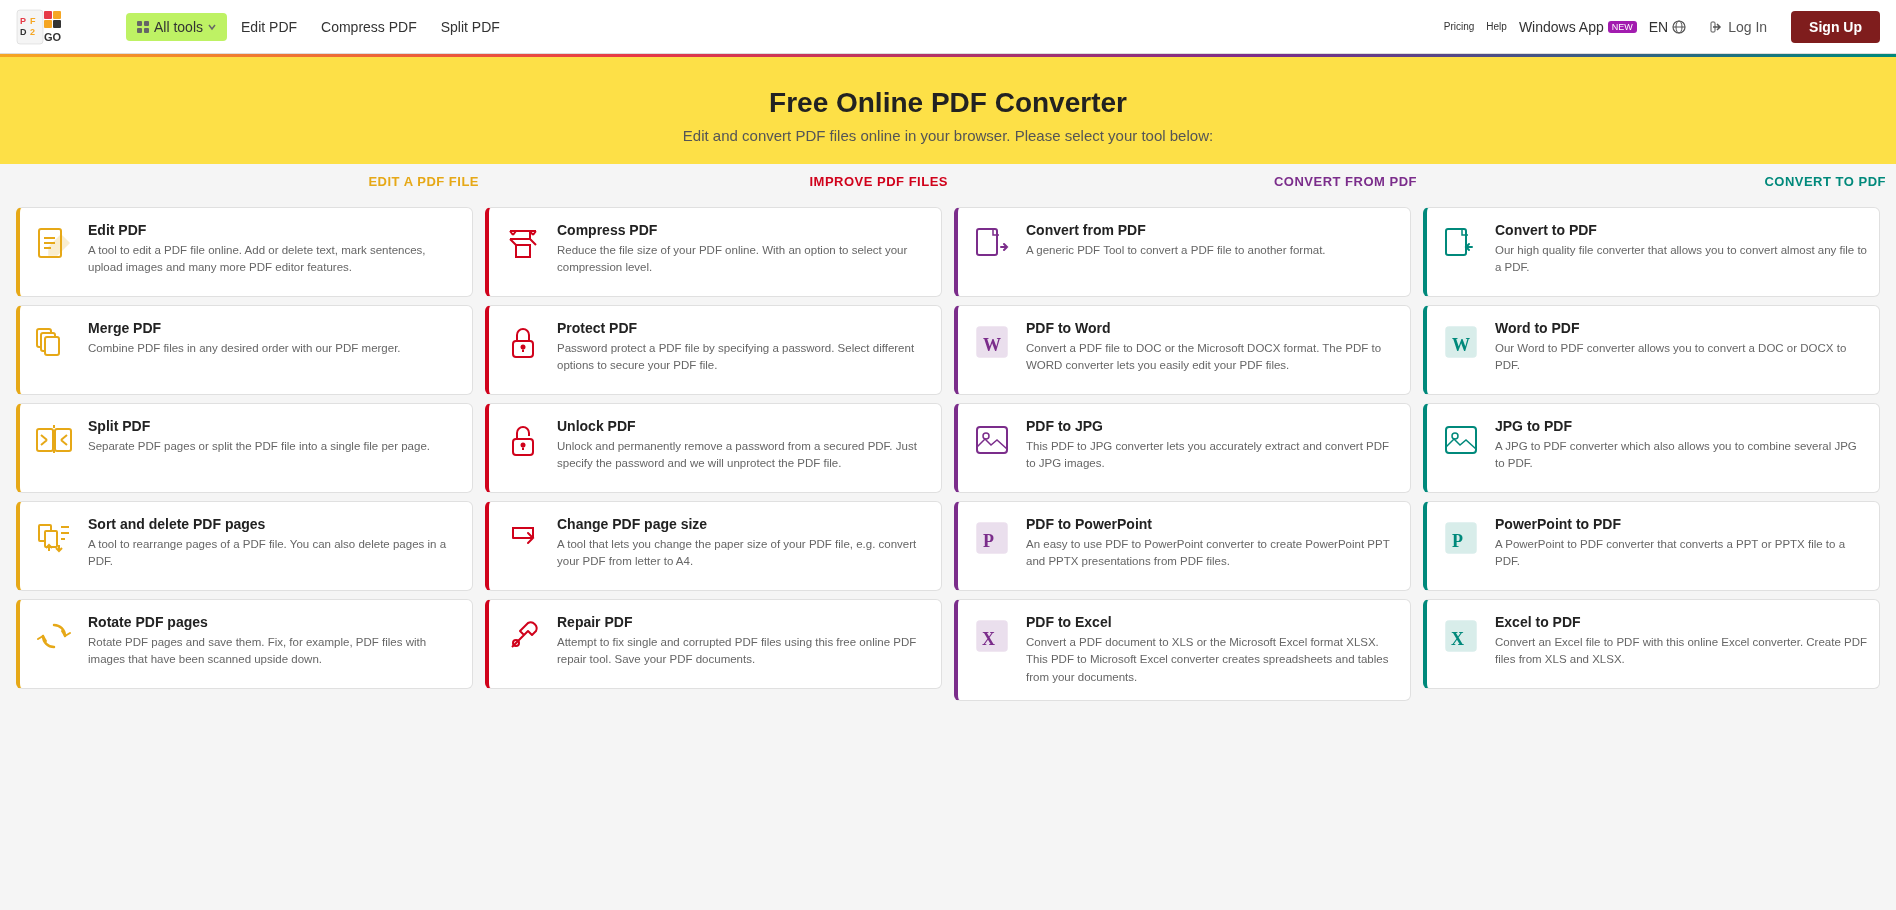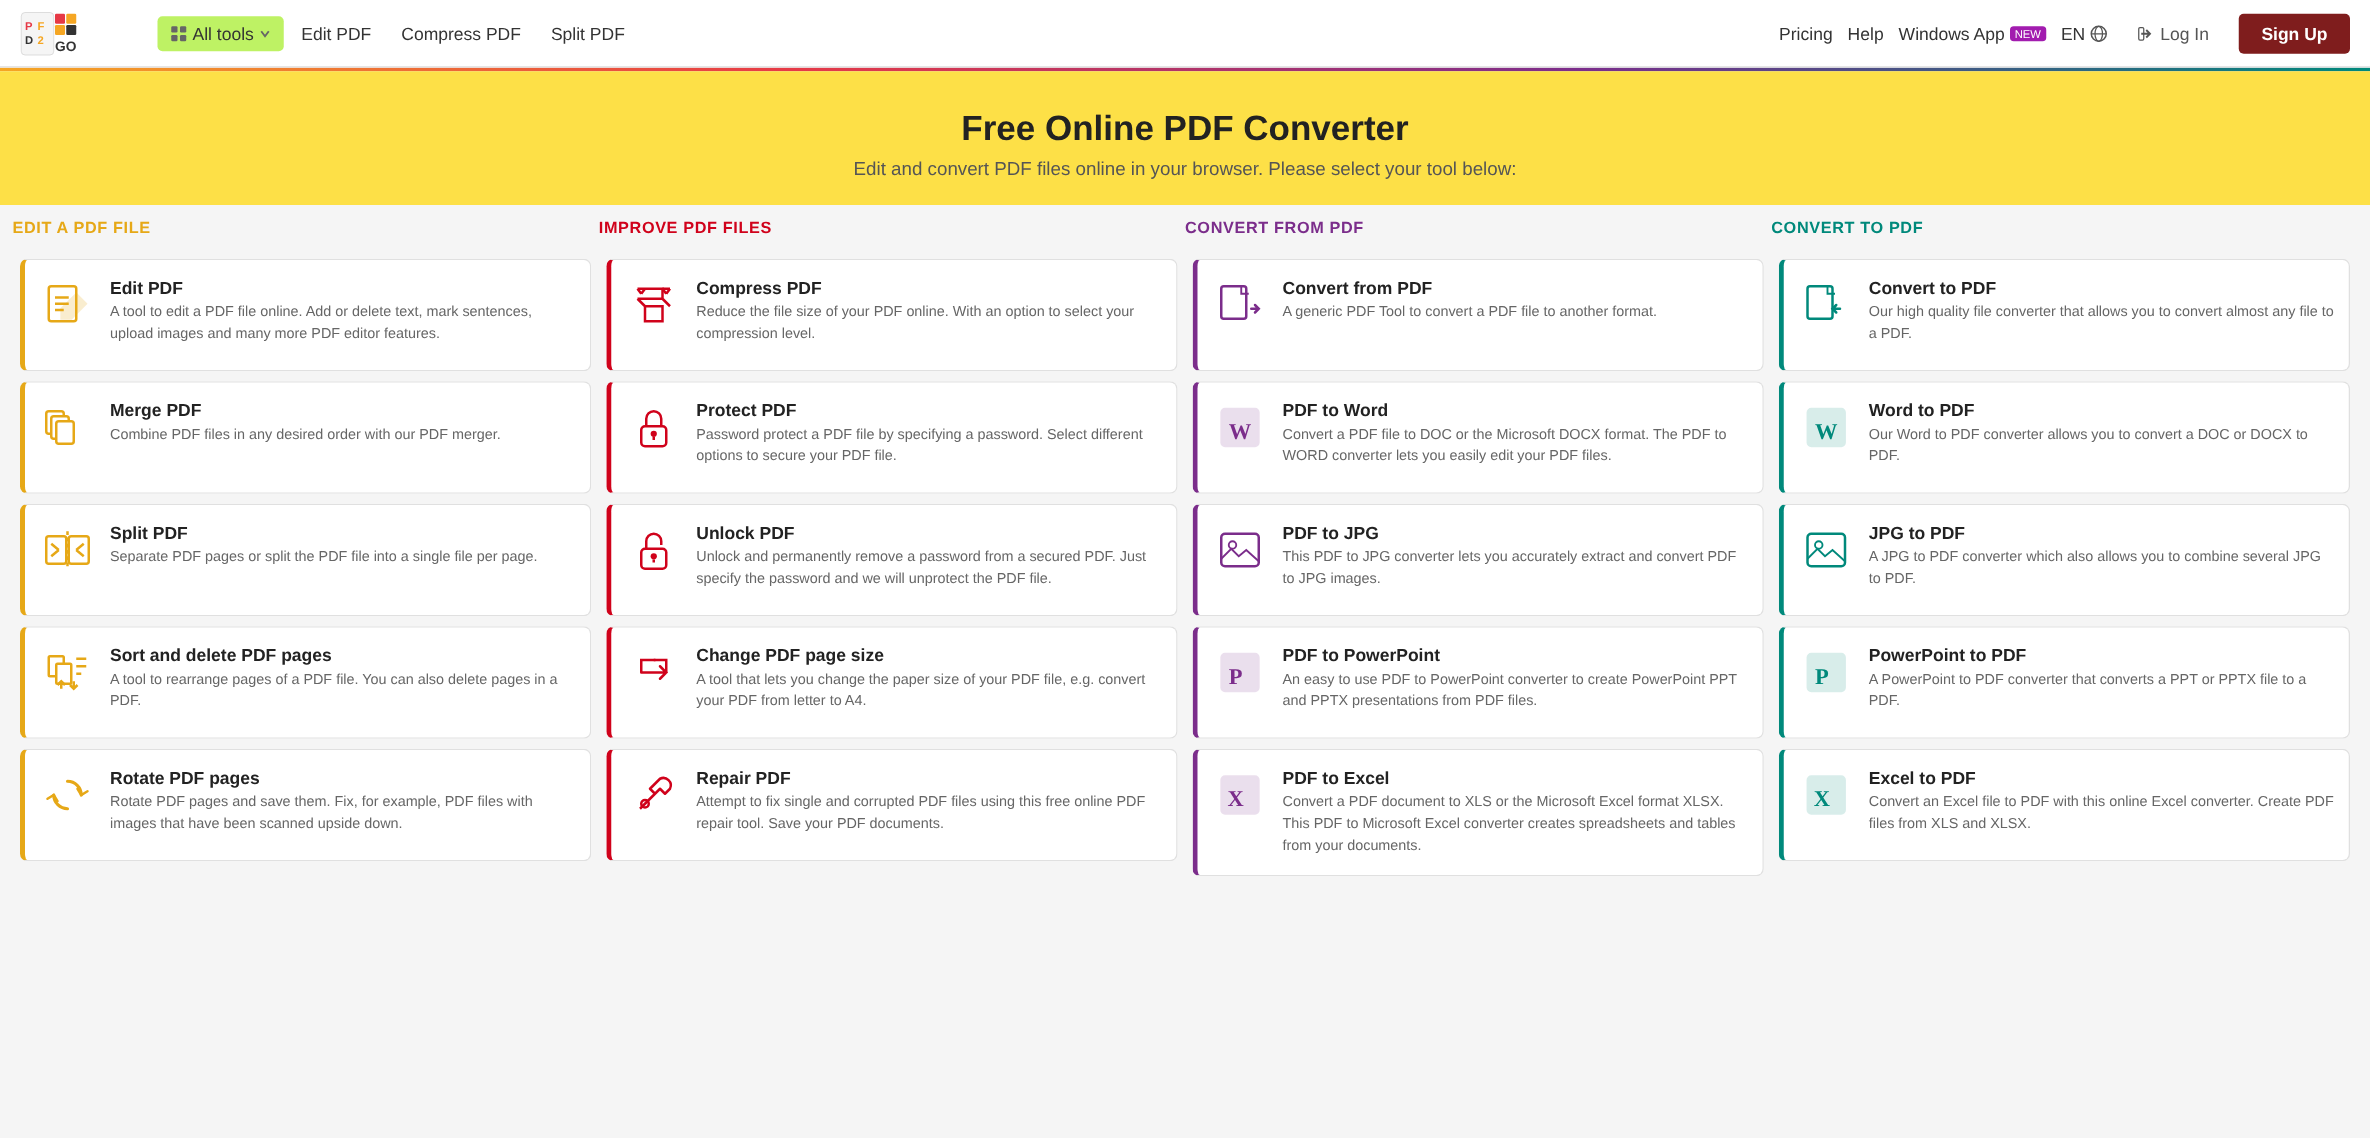--- a/index.html
+++ b/index.html
@@ -46,21 +46,21 @@
       text-align: right;
     }
     .header-right {
       display: flex;
       align-items: center;
       gap: 12px;
     }
     .header-right a {
       text-decoration: none;
       color: #333;
-      font-size: 14px;
+      font-size: 10px;
       text-align: right;
     }
     .windows-app-badge {
       display: flex;
       align-items: center;
       gap: 4px;
       font-size: 14px;
       color: #333;
     }
     .new-badge {
@@ -126,21 +126,21 @@
       padding: 0 10px 20px;
     }
 
     .column {
       display: flex;
       flex-direction: column;
       gap: 0;
     }
 
     .col-header {
-      text-align: left;
+      text-align: right;
       font-size: 13px;
       font-weight: bold;
       padding: 10px 0 14px;
       letter-spacing: 0.5px;
     }
     .col-header.yellow { color: #e6a817; }
     .col-header.red { color: #d0021b; }
     .col-header.purple { color: #7b2d8b; }
     .col-header.teal { color: #00897b; }
 

